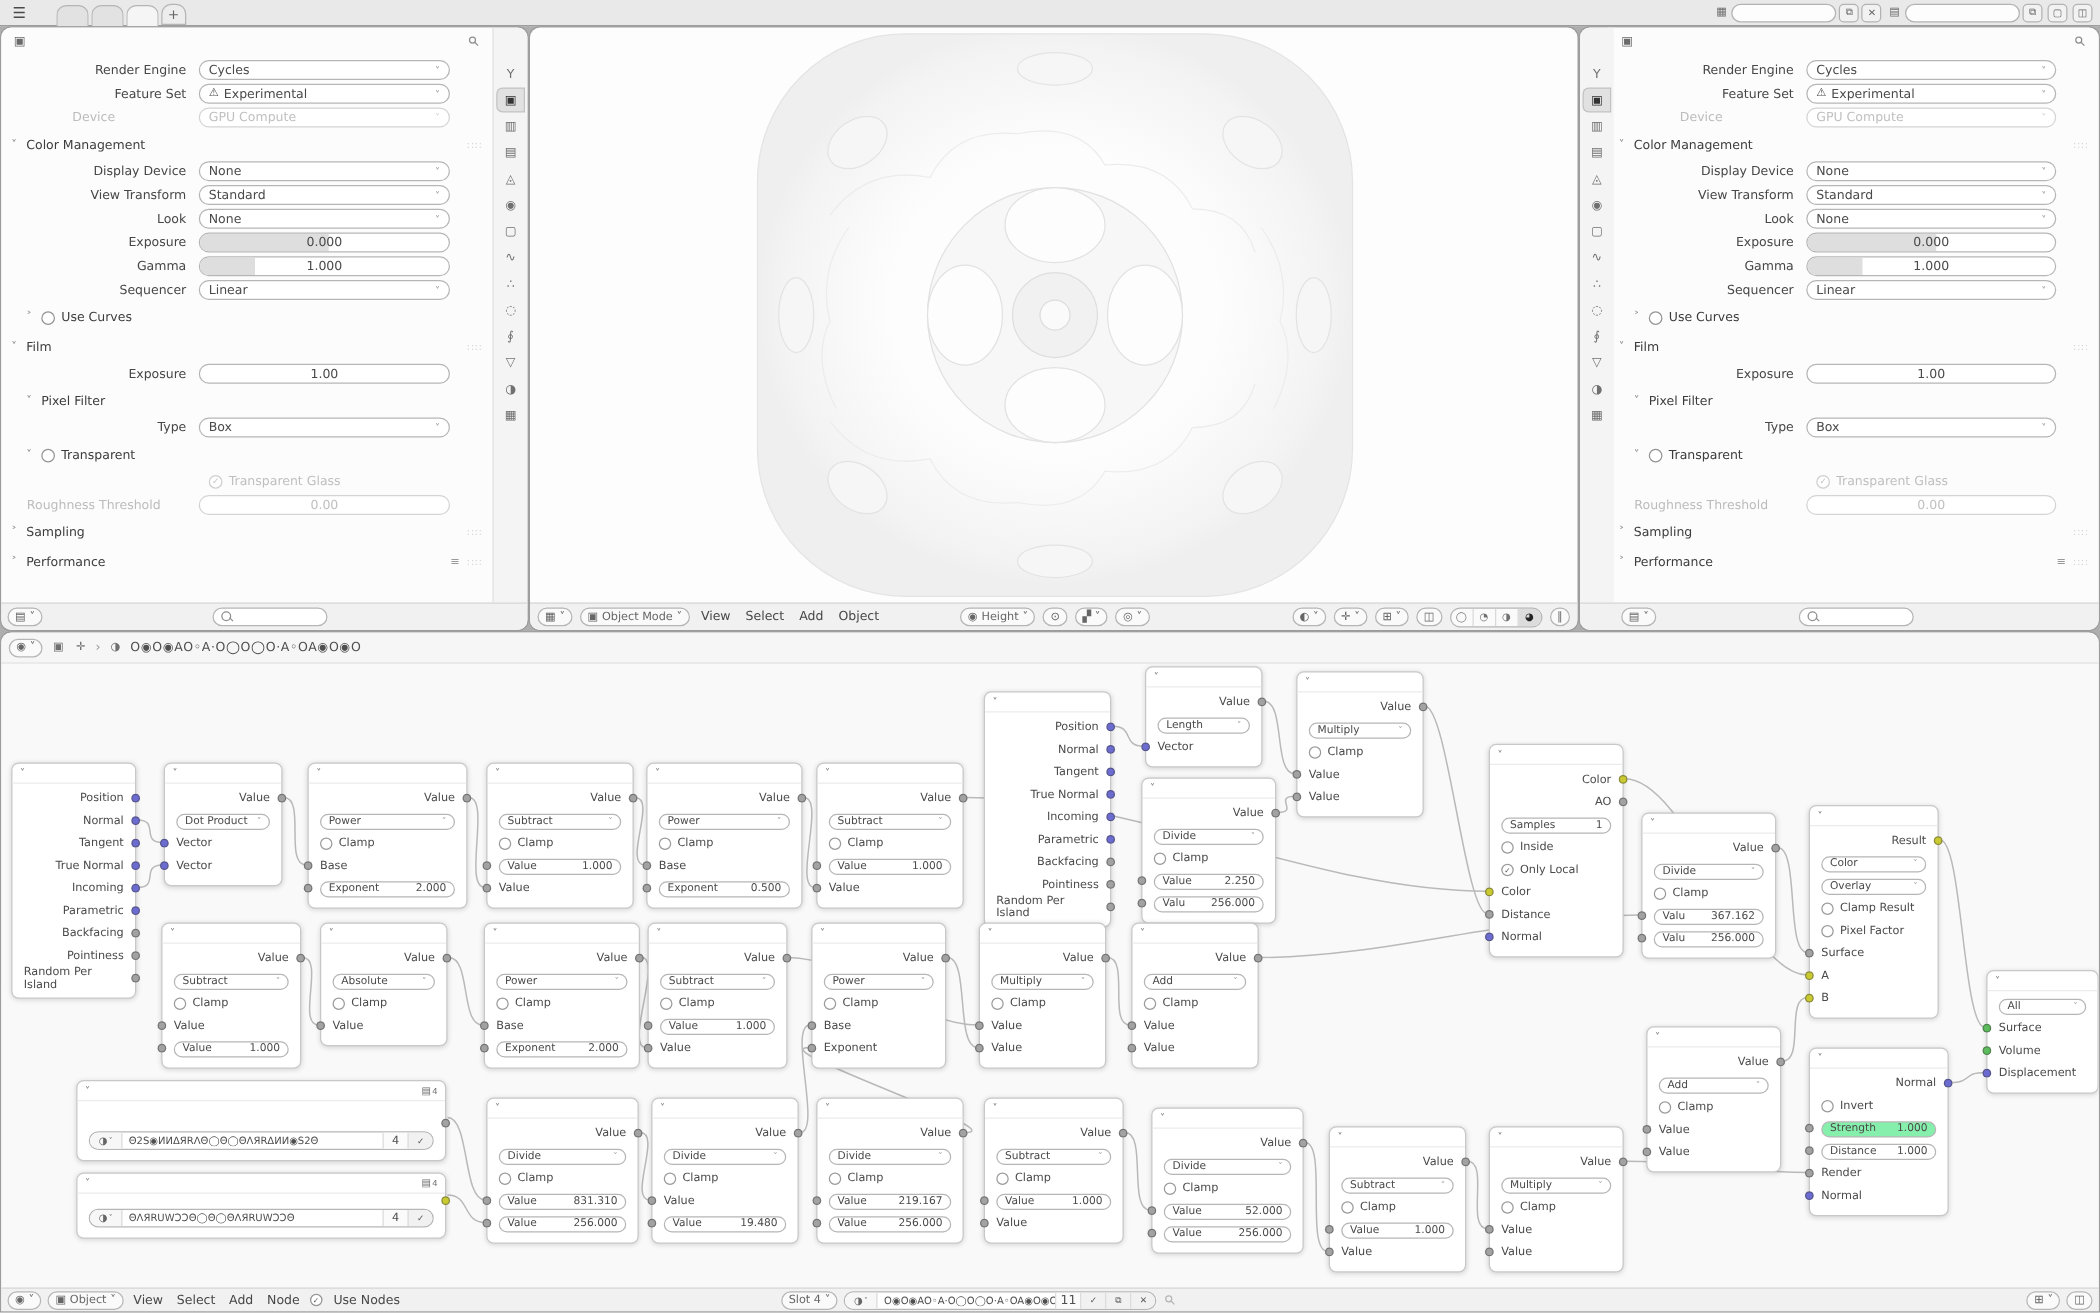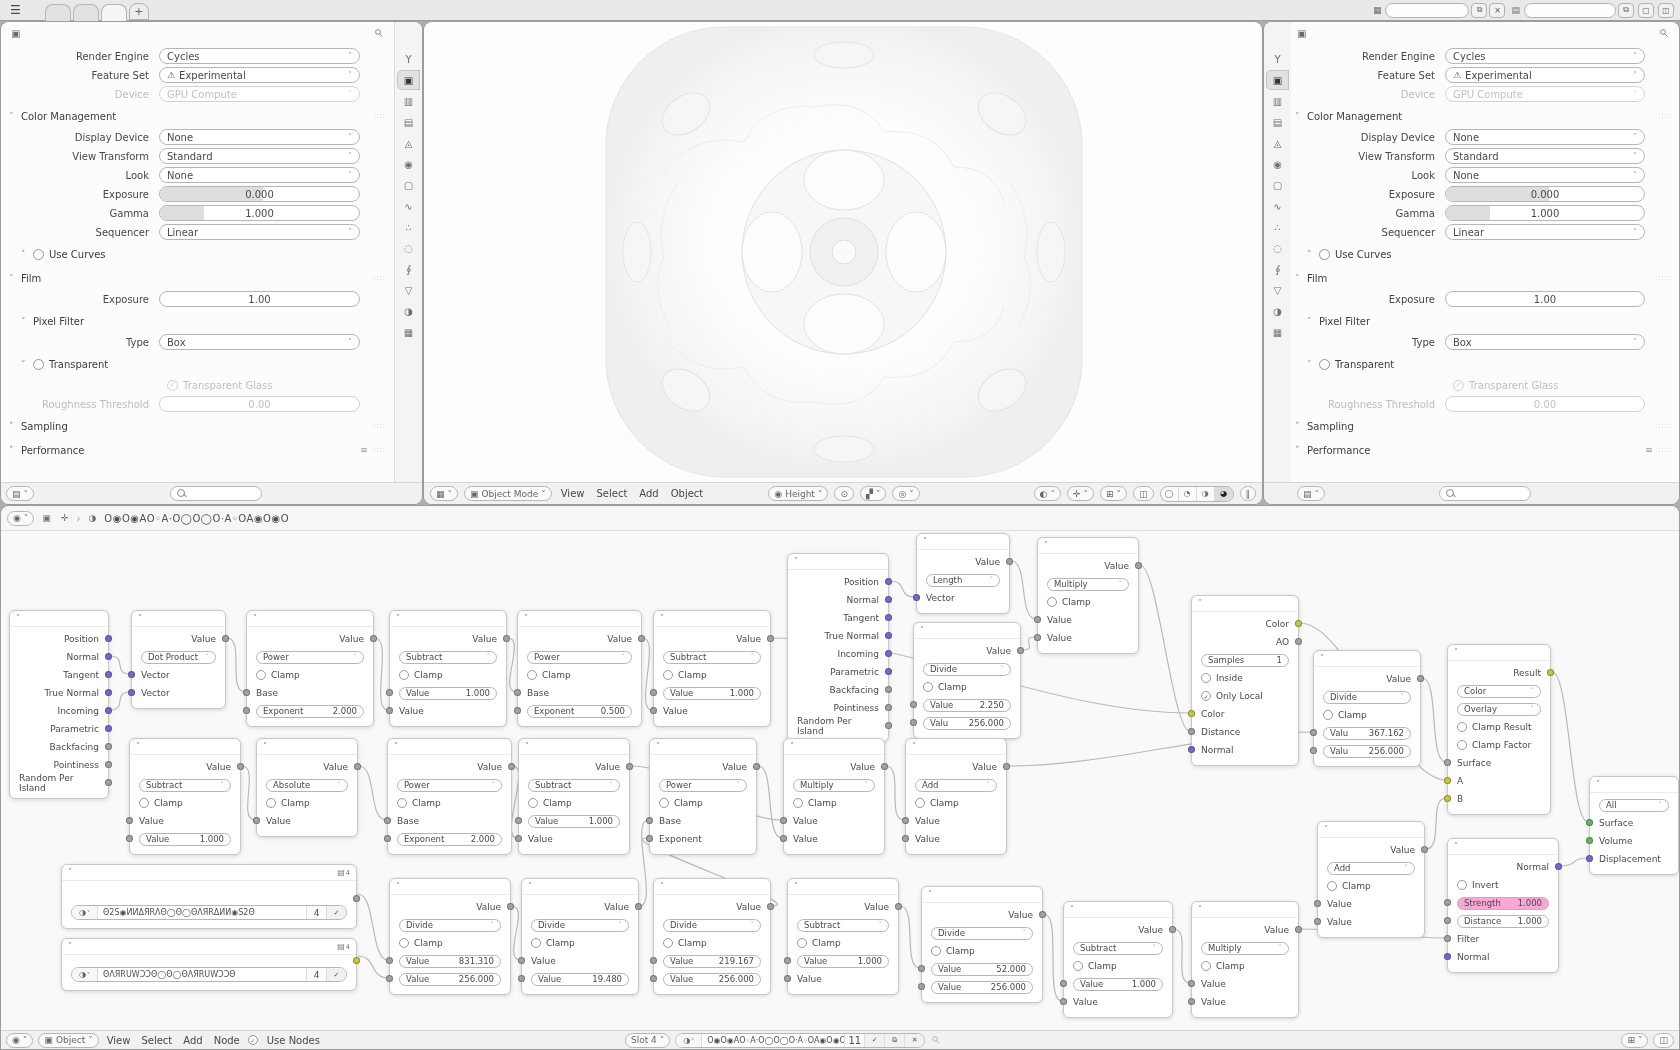--- a/index.html
+++ b/index.html
@@ -32,21 +32,21 @@
 #right-props .props-content { right:0; width:393px; border-left:1px solid #dcdcdc; }
 .tabstrip { position:absolute; top:0; bottom:22px; width:27px; background:#f4f4f4; display:flex; flex-direction:column; align-items:center; padding-top:28px; gap:3px; }
 #left-props  .tabstrip { right:0; }
 #right-props .tabstrip { left:0; }
 .tab-icon { width:21px; height:18px; border-radius:4px 0 0 4px; display:flex; align-items:center; justify-content:center; font-size:10px; color:#707070; }
 .tab-icon.active { background:#e1e1e1; box-shadow:0 0 0 1px #c2c2c2; color:#333; }
 .props-topicons { position:absolute; top:6px; font-size:10px; color:#6a6a6a; }
 .props-pin { position:absolute; top:6px; }
 .prow { display:flex; align-items:center; height:16px; margin-bottom:3px; padding-right:34px; }
 .plabel { width:158px; text-align:right; padding-right:10px; color:#474747; white-space:nowrap; }
-.plabel.dim { color:#bcbcbc; }
+.plabel.dim { color:#bcbcbc;text-align:center; }
 .pfield { flex:1; height:16px; border:1px solid #b6b6b6; border-radius:9px; background:#fff; display:flex; align-items:center; padding:0 7px; position:relative; overflow:hidden; color:#4a4a4a; }
 .pfield .chev { margin-left:auto; font-size:8px; color:#9c9c9c; }
 .pfield.dim { border-color:#d4d4d4; color:#c0c0c0; }
 .pfield.dim .chev { color:#d4d4d4; }
 .pfield .fill { position:absolute; left:0; top:0; bottom:0; background:#dedede; }
 .pfield .centerval { position:relative; width:100%; text-align:center; }
 .warn { font-size:9px; margin-right:4px; }
 .sec { display:flex; align-items:center; height:20px; margin:4px 0 3px; padding:0 8px; color:#3c3c3c; }
 .sec .chevron { width:12px; color:#8a8a8a; font-size:9px; }
 .sec .grip { margin-left:auto; color:#d4d4d4; font-size:8px; letter-spacing:1px; }
@@ -87,21 +87,21 @@
 .node-header { height:16px; display:flex; align-items:center; padding:0 6px; border-bottom:1px solid #ececec; color:#7c7c7c; font-size:8px; }
 .node-header .hright { margin-left:auto; display:flex; align-items:center; gap:1px; font-size:8px; color:#6e6e6e; }
 .node-body { padding:4px 0 5px; }
 .nrow { position:relative; height:16px; margin-bottom:2px; display:flex; align-items:center; padding:0 9px; }
 .nrow.out { justify-content:flex-end; }
 .socket { position:absolute; width:7px; height:7px; border-radius:50%; border:1px solid rgba(60,60,60,.45); top:4px; }
 .socket.right { right:-4px; } .socket.left { left:-4px; }
 .npill { flex:1; height:13px; border:1px solid #b6b6b6; border-radius:7px; background:#fff; display:flex; align-items:center; padding:0 6px; font-size:8.5px; color:#4a4a4a; position:relative; overflow:hidden; }
 .npill .chev { margin-left:auto; font-size:7px; color:#9c9c9c; }
 .npill .val { margin-left:auto; }
-.npill.filled { background:#f9a8d4; }
+.npill.filled { background:#86efac; }
 .ncheck { width:10px; height:10px; border:1px solid #9a9a9a; border-radius:50%; margin-right:5px; display:inline-flex; align-items:center; justify-content:center; font-size:6px; color:#4f4f4f; background:#fff; flex:none; }
 .db-row { display:flex; align-items:center; height:15px; margin:0 9px 3px; border:1px solid #b6b6b6; border-radius:8px; overflow:hidden; background:#fff; }
 .db-icon { width:26px; border-right:1px solid #dcdcdc; display:flex; align-items:center; justify-content:center; gap:1px; font-size:8px; color:#666; height:100%; background:#f7f7f7; }
 .db-name { flex:1; padding:0 5px; font-size:8px; color:#4f4f4f; white-space:nowrap; overflow:hidden; }
 .db-count { width:20px; text-align:center; border-left:1px solid #dcdcdc; color:#4f4f4f; height:100%; line-height:14px; background:#fbfbfb; }
 .db-shield { width:20px; border-left:1px solid #dcdcdc; display:flex; align-items:center; justify-content:center; height:100%; background:#f1f1f1; color:#555; font-size:7px; }
 .use-nodes { display:flex; align-items:center; gap:4px; color:#474747; }
 </style>
 </head>
 <body>
@@ -992,21 +992,21 @@
               <span>Overlay</span>
               <span class="chev">˅</span>
             </span>
           </div>
           <div class="nrow">
             <span class="ncheck"></span>
             <span>Clamp Result</span>
           </div>
           <div class="nrow">
             <span class="ncheck"></span>
-            <span>Clamp Factor</span>
+            <span>Pixel Factor</span>
           </div>
           <div class="nrow">
             <span class="socket left" style="background: rgb(162, 162, 162);"></span>
             <span>Surface</span>
           </div>
           <div class="nrow">
             <span class="socket left" style="background: rgb(201, 201, 50);"></span>
             <span>A</span>
           </div>
           <div class="nrow">
@@ -1062,21 +1062,21 @@
           </div>
           <div class="nrow">
             <span class="socket left" style="background: rgb(162, 162, 162);"></span>
             <span class="npill">
               <span>Distance</span>
               <span class="val">1.000</span>
             </span>
           </div>
           <div class="nrow">
             <span class="socket left" style="background: rgb(162, 162, 162);"></span>
-            <span>Filter</span>
+            <span>Render</span>
           </div>
           <div class="nrow">
             <span class="socket left" style="background: rgb(107, 107, 208);"></span>
             <span>Normal</span>
           </div>
         </div>
       </div>
       <div class="node" style="left: 128px; top: 207px; width: 112px;">
         <div class="node-header">
           <span>˅</span>

